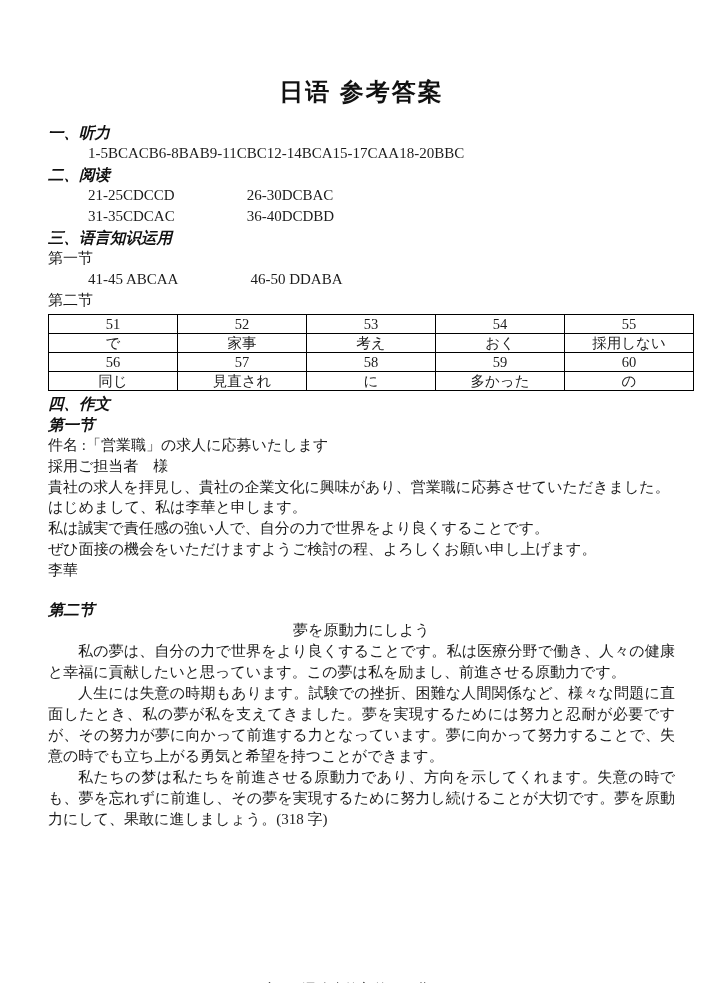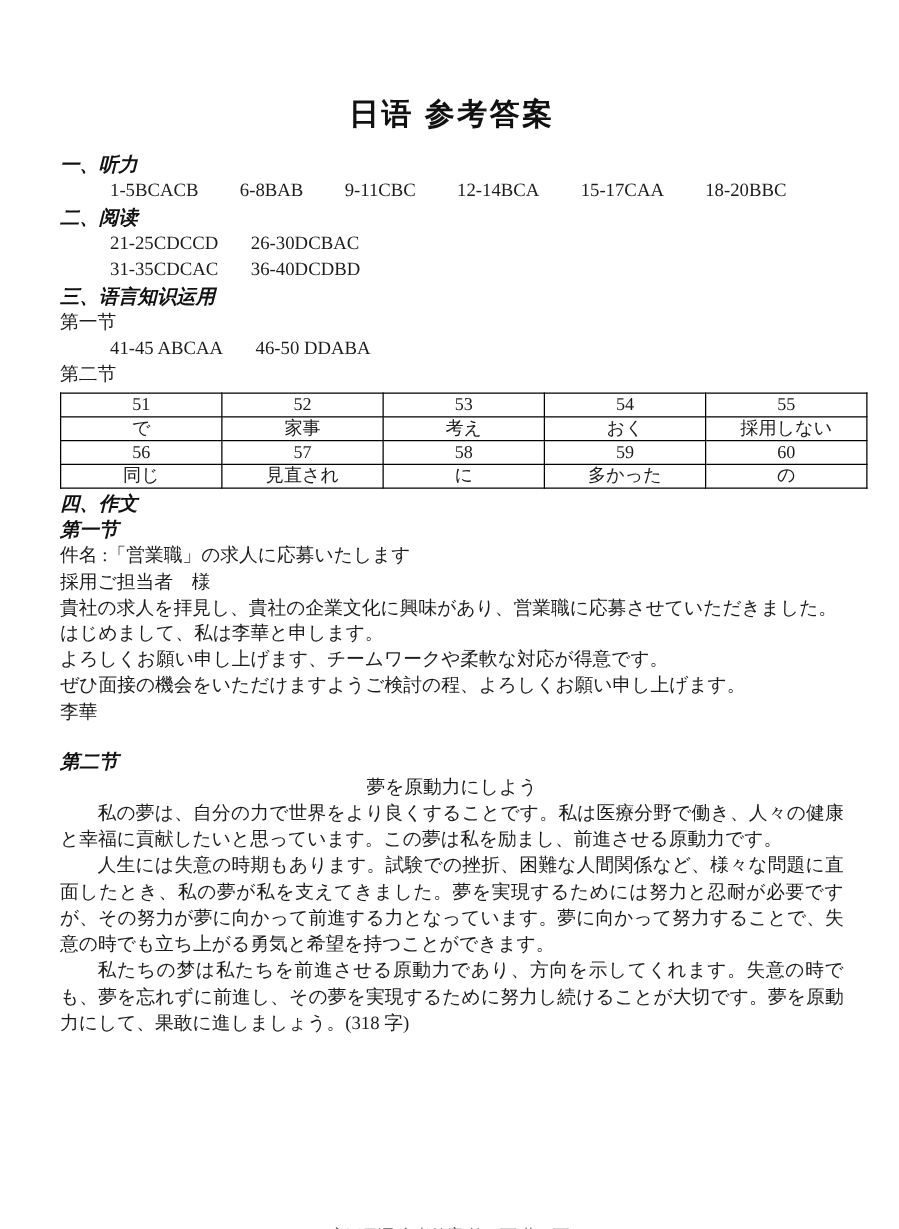--- a/index.html
+++ b/index.html
@@ -29,26 +29,26 @@
   .sec-heading {
     font-family:"Liberation Sans","DejaVu Sans",sans-serif;
     font-weight:bold;
     font-size:15.5px;
     line-height:21px;
     color:#111;
     font-style:italic;
   }
   .plain-label { font-size:15px; line-height:21px; }
   .answers {
-    display:flex; gap:33px;
+    display:flex; 
     margin-left:40px;
     font-size:15px; line-height:21px;
     white-space:nowrap;
   }
-  .answers.wide { gap:26px; }
+  .answers.wide { gap:72px; }
   .ans-table {
     border-collapse:collapse;
     width:646px;
     table-layout:fixed;
     margin:3px 16px 2px 0;
   }
   .ans-table td {
     border:1px solid #000;
     text-align:center;
     font-size:14.5px;
@@ -141,21 +141,21 @@
       </tr>
     </tbody>
   </table>
 
   <div class="sec-heading">四、作文</div>
   <div class="sec-heading">第一节</div>
   <div class="essay-line">件名 :「営業職」の求人に応募いたします</div>
   <div class="essay-line">採用ご担当者　様</div>
   <div class="essay-line">貴社の求人を拝見し、貴社の企業文化に興味があり、営業職に応募させていただきました。</div>
   <div class="essay-line">はじめまして、私は李華と申します。</div>
-  <div class="essay-line">よろしくお願い申し上げます、チームワークや柔軟な対応が得意です。</div>
+  <div class="essay-line">私は誠実で責任感の強い人で、自分の力で世界をより良くすることです。</div>
   <div class="essay-line">ぜひ面接の機会をいただけますようご検討の程、よろしくお願い申し上げます。</div>
   <div class="essay-line">李華</div>
 
   <div class="sec-heading gap-above">第二节</div>
   <div class="essay-center-title">夢を原動力にしよう</div>
   <p class="para">私の夢は、自分の力で世界をより良くすることです。私は医療分野で働き、人々の健康と幸福に貢献したいと思っています。この夢は私を励まし、前進させる原動力です。</p>
   <p class="para">人生には失意の時期もあります。試験での挫折、困難な人間関係など、様々な問題に直面したとき、私の夢が私を支えてきました。夢を実現するためには努力と忍耐が必要ですが、その努力が夢に向かって前進する力となっています。夢に向かって努力することで、失意の時でも立ち上がる勇気と希望を持つことができます。</p>
   <p class="para">私たちの梦は私たちを前進させる原動力であり、方向を示してくれます。失意の時でも、夢を忘れずに前進し、その夢を実現するために努力し続けることが大切です。夢を原動力にして、果敢に進しましょう。(318 字)</p>
 
   <div class="footer">高三日语 参考答案 第 1 页 共 3 页</div>

